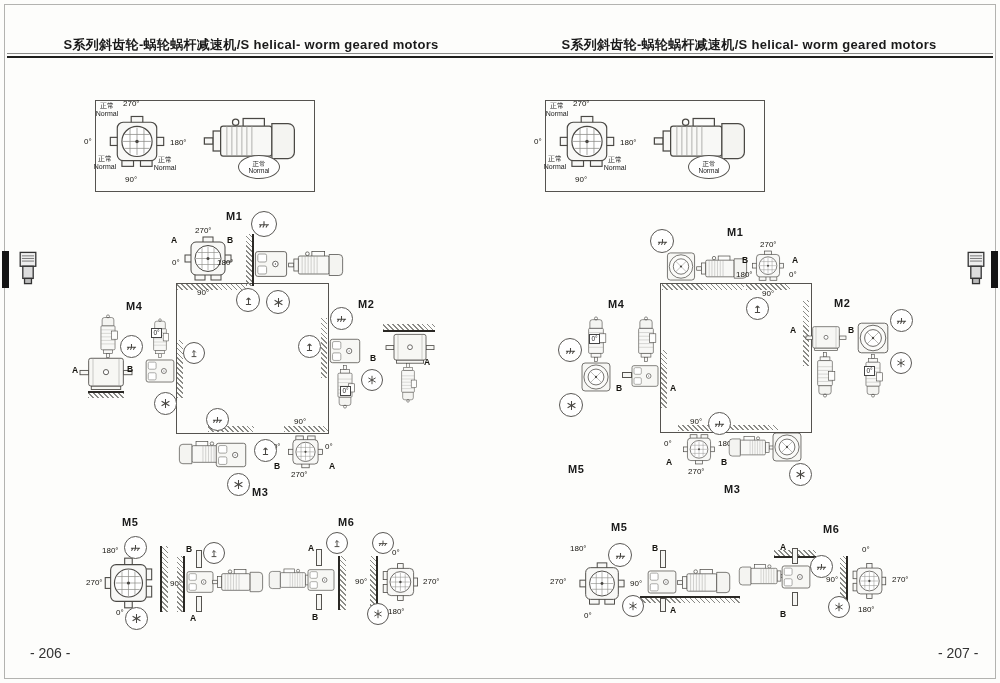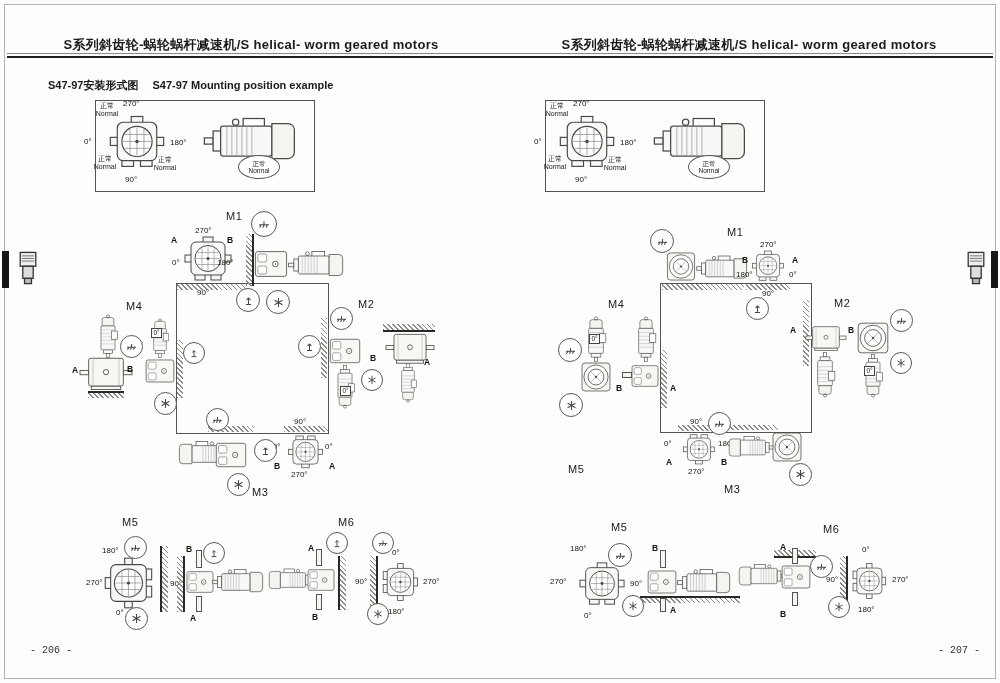--- a/index.html
+++ b/index.html
@@ -7,29 +7,29 @@
   .frame{position:absolute;left:4px;top:4px;width:990px;height:673px;border:1px solid #b3b3b0}
   .title{position:absolute;top:36px;width:486px;text-align:center;font-size:13px;font-weight:600;letter-spacing:.3px}
   .rule1{position:absolute;left:7px;top:53px;width:986px;height:1px;background:#8a8a88}
   .rule2{position:absolute;left:7px;top:56px;width:986px;height:2.4px;background:#1f1f1d}
   .subtitle{position:absolute;top:78px;font-size:11px;font-weight:700;white-space:nowrap}
   .subtitle .en{margin-left:14px}
   .exbox{position:absolute;border:1px solid #55534f;background:#fdfdfb}
   .sq{position:absolute;border:1px solid #55534f}
   .lbl{position:absolute;font-size:8px;line-height:1;white-space:nowrap;color:#16140f}
   .ab{font-size:8.5px;font-weight:700}
-  .mlbl{position:absolute;font-size:11px;font-weight:400;letter-spacing:.5px}
+  .mlbl{position:absolute;font-size:11px;font-weight:700;letter-spacing:.5px}
   .nrm{position:absolute;font-size:7px;line-height:1.2;text-align:center;white-space:nowrap}
   .oval{position:absolute;border:1px solid #55534f;border-radius:50%;display:flex;flex-direction:column;align-items:center;justify-content:center;font-size:6.5px;line-height:1.15;background:#fff;text-align:center}
   .badge{position:absolute;border:1px solid #444;background:#fff;font-size:6.5px;line-height:8px;padding:0 1.5px;z-index:3}
   .callout{position:absolute;border:1.2px solid #5a5855;border-radius:50%;background:#fff;display:flex;align-items:center;justify-content:center;box-sizing:border-box;z-index:3}
   .hatch{position:absolute;background:repeating-linear-gradient(45deg,#8a8a86 0 1px,transparent 1px 3.5px)}
   .sline{position:absolute;background:#2a2824}
   .stub{position:absolute;border:1px solid #55534f;background:#f6f6f3;box-sizing:border-box}
-  .pnum{position:absolute;font-family:Liberation Mono, monospace;font-size:10px;color:#333}
+  .pnum{position:absolute;font-family:Liberation Sans, sans-serif;font-size:14px;color:#333}
   .tab{position:absolute;background:#151515}
   svg.d{position:absolute;overflow:visible}
   .r90{transform:rotate(90deg)}
   .rm90{transform:rotate(-90deg)}
   .r180{transform:rotate(180deg)}
   .fy{transform:scaleY(-1)}
   .fx{transform:scaleX(-1)}
 </style>
 </head>
 <body>
@@ -112,23 +112,20 @@
     </defs>
   </svg>
 
   <div class="frame"></div>
 
   <div class="title" style="left:8px">S系列斜齿轮-蜗轮蜗杆减速机/S helical- worm geared motors</div>
   <div class="title" style="left:506px">S系列斜齿轮-蜗轮蜗杆减速机/S helical- worm geared motors</div>
   <div class="rule1"></div>
   <div class="rule2"></div>
 
-  <div class="subtitle" style="left:48px">
-    <span>S47-97安装形式图</span><span class="en">S47-97 Mounting position example</span>
-  </div>
 
   <div class="tab" style="left:2px;top:251px;width:7px;height:37px"></div>
   <svg class="d" style="left:15px;top:250px" width="26" height="36" viewBox="0 0 30 40">
       <use href="#tinygm"></use>
     </svg>
   <div class="tab" style="left:991px;top:251px;width:7px;height:37px"></div>
   <svg class="d" style="left:963px;top:250px" width="26" height="36" viewBox="0 0 30 40">
       <use href="#tinygm"></use>
     </svg>
 

